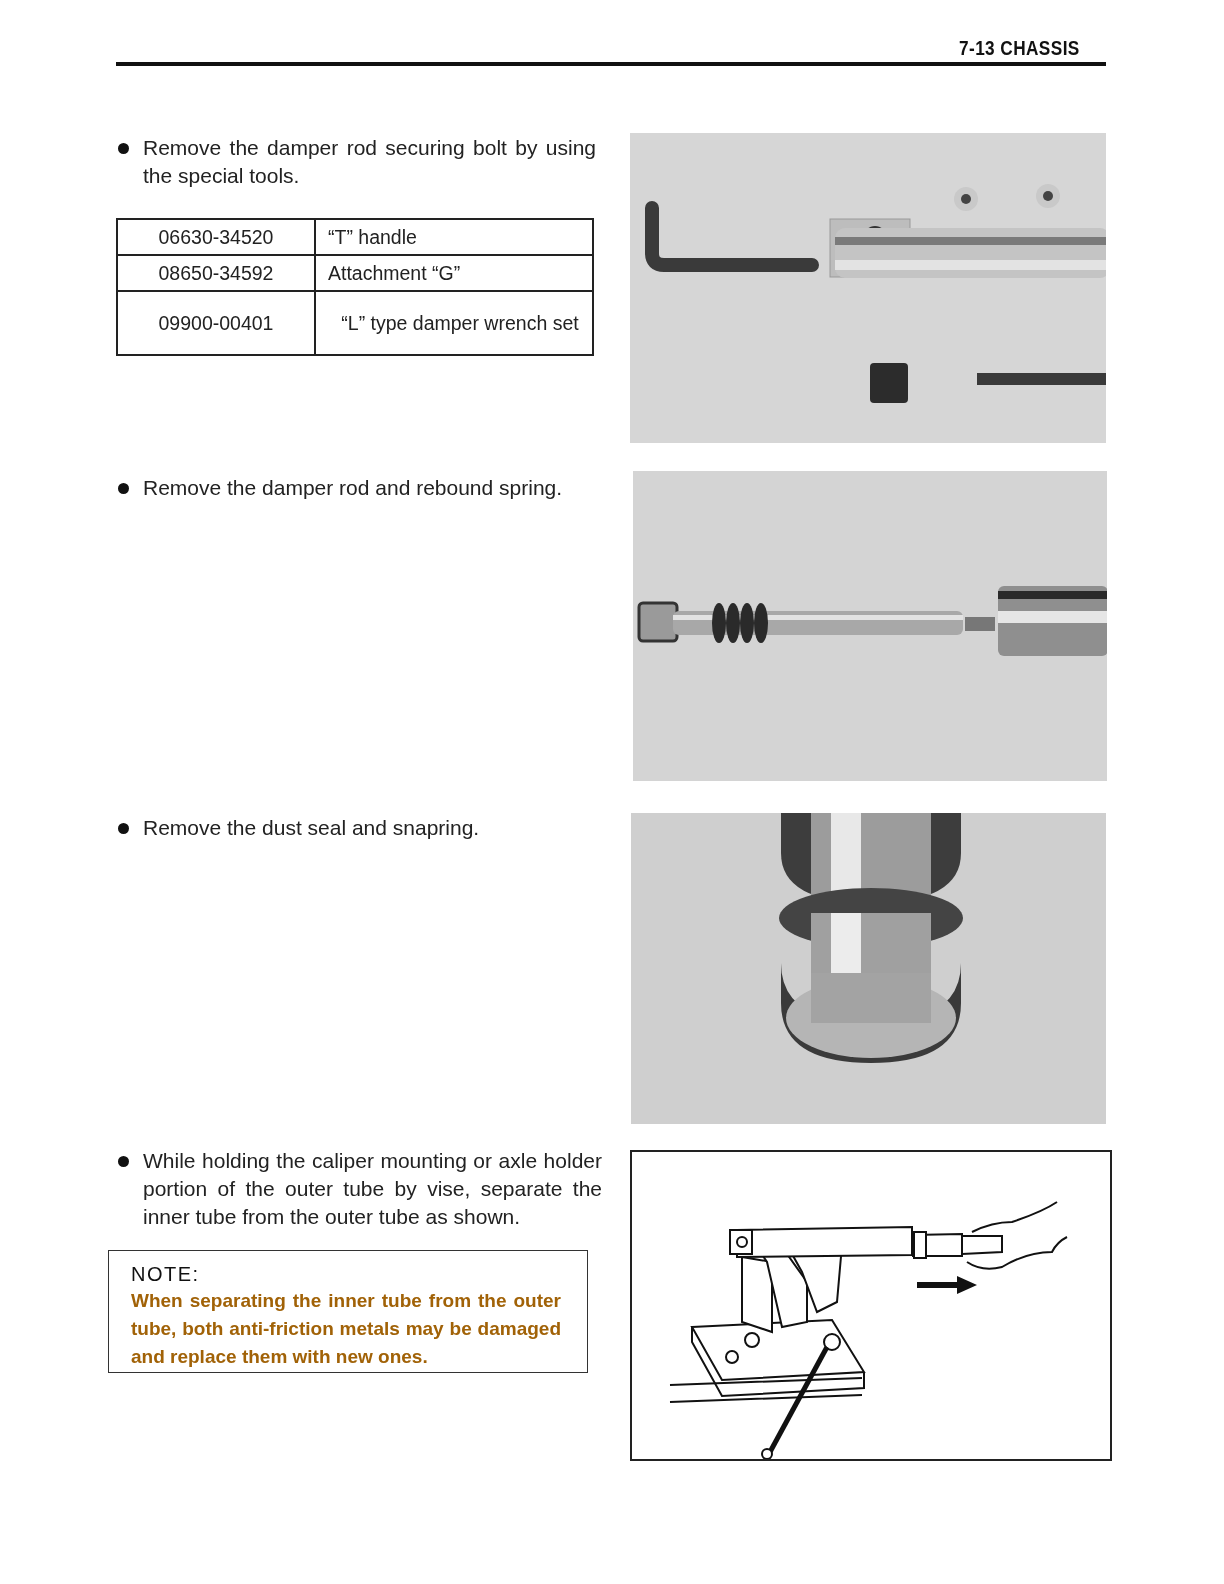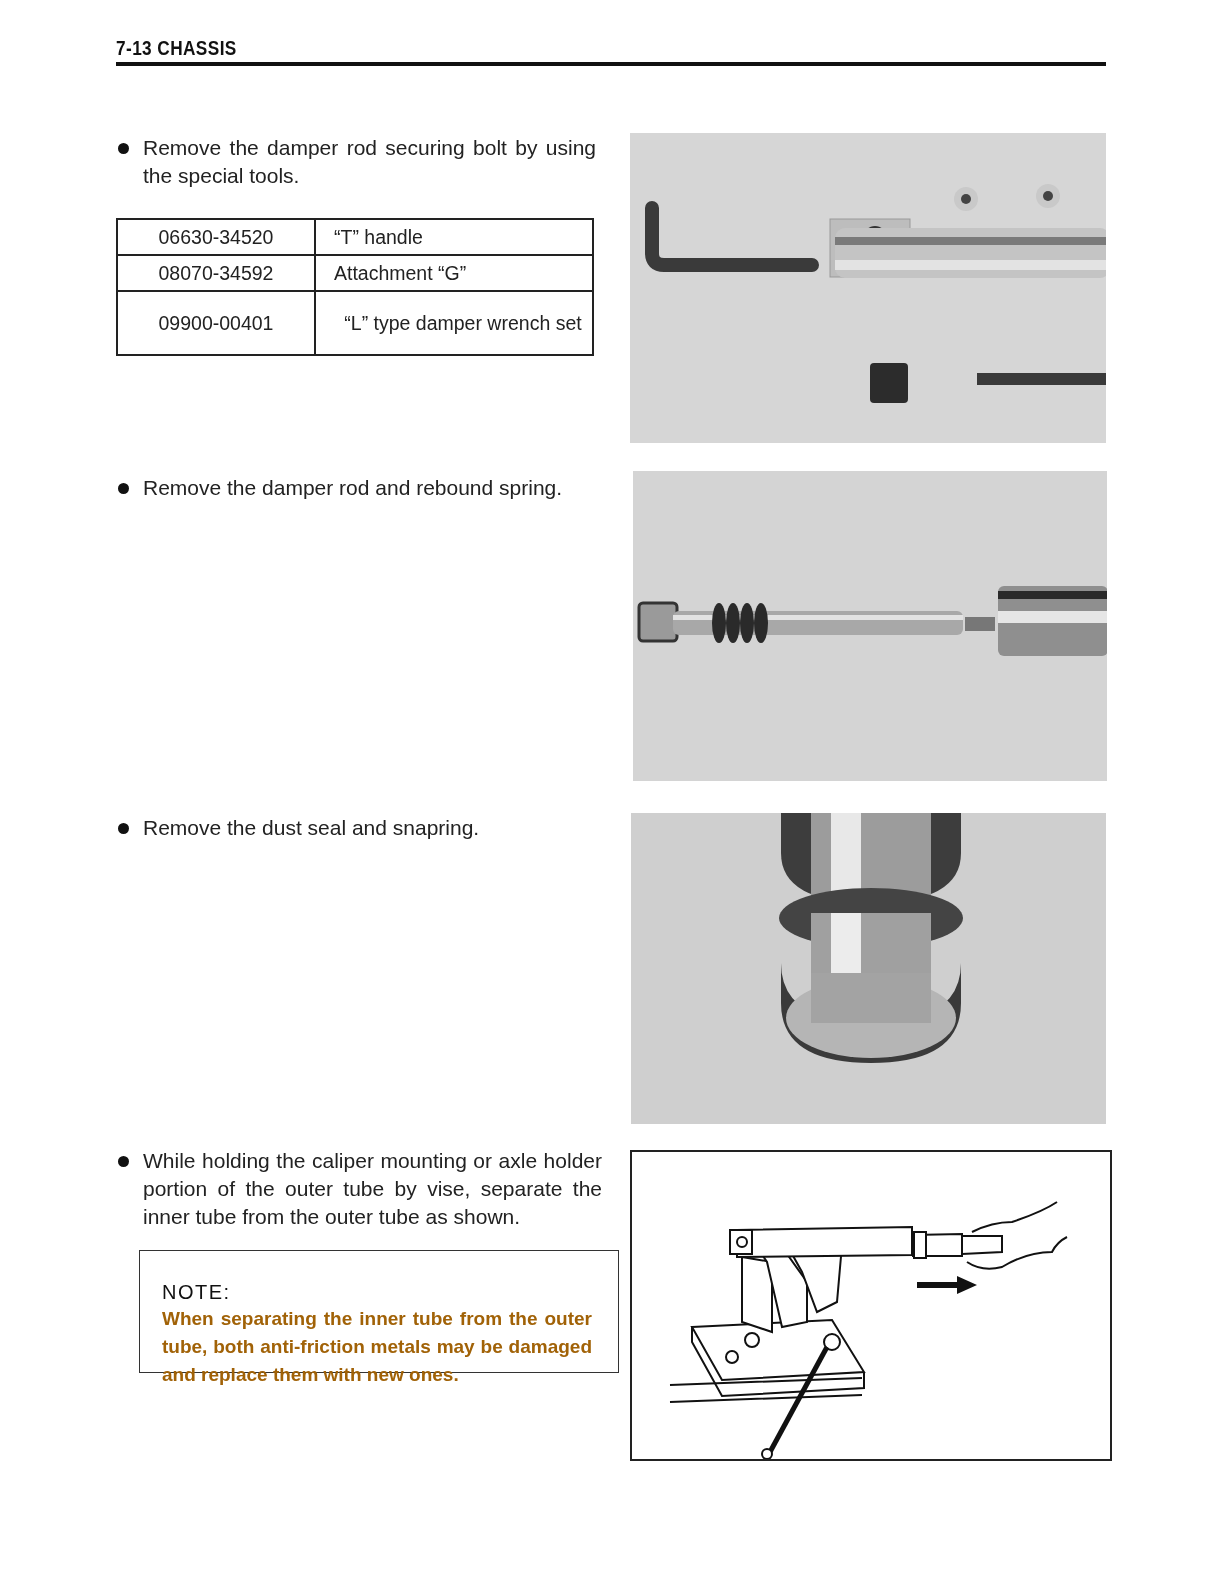--- a/index.html
+++ b/index.html
@@ -1,39 +1,39 @@
 <!DOCTYPE html>
 <html><head>
 <meta charset="utf-8">
 <style>
   html, body { margin: 0; padding: 0; background: #ffffff; }
   body { width: 1224px; height: 1584px; position: relative; overflow: hidden;
          font-family: "Liberation Sans", sans-serif; color: #1a1a1a; }
-  .header { position: absolute; left: 116px; top: 36px; width: 990px; }
+  .header { position: absolute; left: 116px; top: 36px; width: 990px; text-align: right; }
   .header-title { font-family: "Liberation Sans", sans-serif; font-weight: bold;
                   font-size: 21px; letter-spacing: 0.5px; transform: scaleX(0.82); transform-origin: left;
                   display: inline-block; color: #111; }
   .header-rule { position: absolute; left: 116px; top: 62px; width: 990px; height: 4px; background: #111; }
 
   .step { position: absolute; left: 118px; font-size: 21px; line-height: 28px; color: #222; }
   .step .bullet { position: absolute; left: 0; top: 9px; width: 11px; height: 11px; border-radius: 50%; background: #111; }
   .step .text { margin-left: 25px; text-align: justify; }
 
   table.tools { position: absolute; left: 116px; top: 218px; width: 478px; border-collapse: collapse;
                 font-size: 19.5px; color: #222; }
   table.tools td { border: 2px solid #222; padding: 0 0 0 0; height: 34px; vertical-align: middle; }
   table.tools td.num { width: 196px; text-align: center; }
-  table.tools td.desc { padding-left: 18px; line-height: 27px; }
+  table.tools td.desc { padding-left: 12px; line-height: 27px; }
   table.tools tr.tall td { height: 62px; text-align: center; }
 
   .photo { position: absolute; background: #d9d9d9; overflow: hidden; }
   .photo svg { display: block; }
 
-  .note { position: absolute; left: 139px; top: 1250px; width: 480px; height: 123px;
-          border: 1.5px solid #333; box-sizing: border-box; padding: 28px 26px 0 22px; }
+  .note { position: absolute; left: 108px; top: 1250px; width: 480px; height: 123px;
+          border: 1.5px solid #333; box-sizing: border-box; padding: 10px 26px 0 22px; }
   .note-title { font-size: 20px; letter-spacing: 1.5px; color: #111; line-height: 26px; }
   .note-body { font-size: 19px; font-weight: bold; line-height: 28px; text-align: justify; color: #a16207; }
 
   .figure { position: absolute; left: 630px; top: 1150px; width: 482px; height: 311px;
             border: 2px solid #222; box-sizing: border-box; background: #fff; }
 </style>
 </head>
 <body>
 
 <div class="header">
@@ -46,21 +46,21 @@
   <div class="text">Remove the damper rod securing bolt by using the special tools.</div>
 </div>
 
 <table class="tools">
   <tbody>
       <tr>
     <td class="num">06630-34520</td>
     <td class="desc">“T” handle</td>
   </tr>
   <tr>
-    <td class="num">08070-34592</td>
+    <td class="num">08650-34592</td>
     <td class="desc">Attachment “G”</td>
   </tr>
   <tr class="tall">
     <td class="num">09900-00401</td>
     <td class="desc">“L” type damper wrench set</td>
   </tr>
 </tbody>
   </table>
 
 <div class="photo" style="left:630px; top:133px; width:476px; height:310px;">

